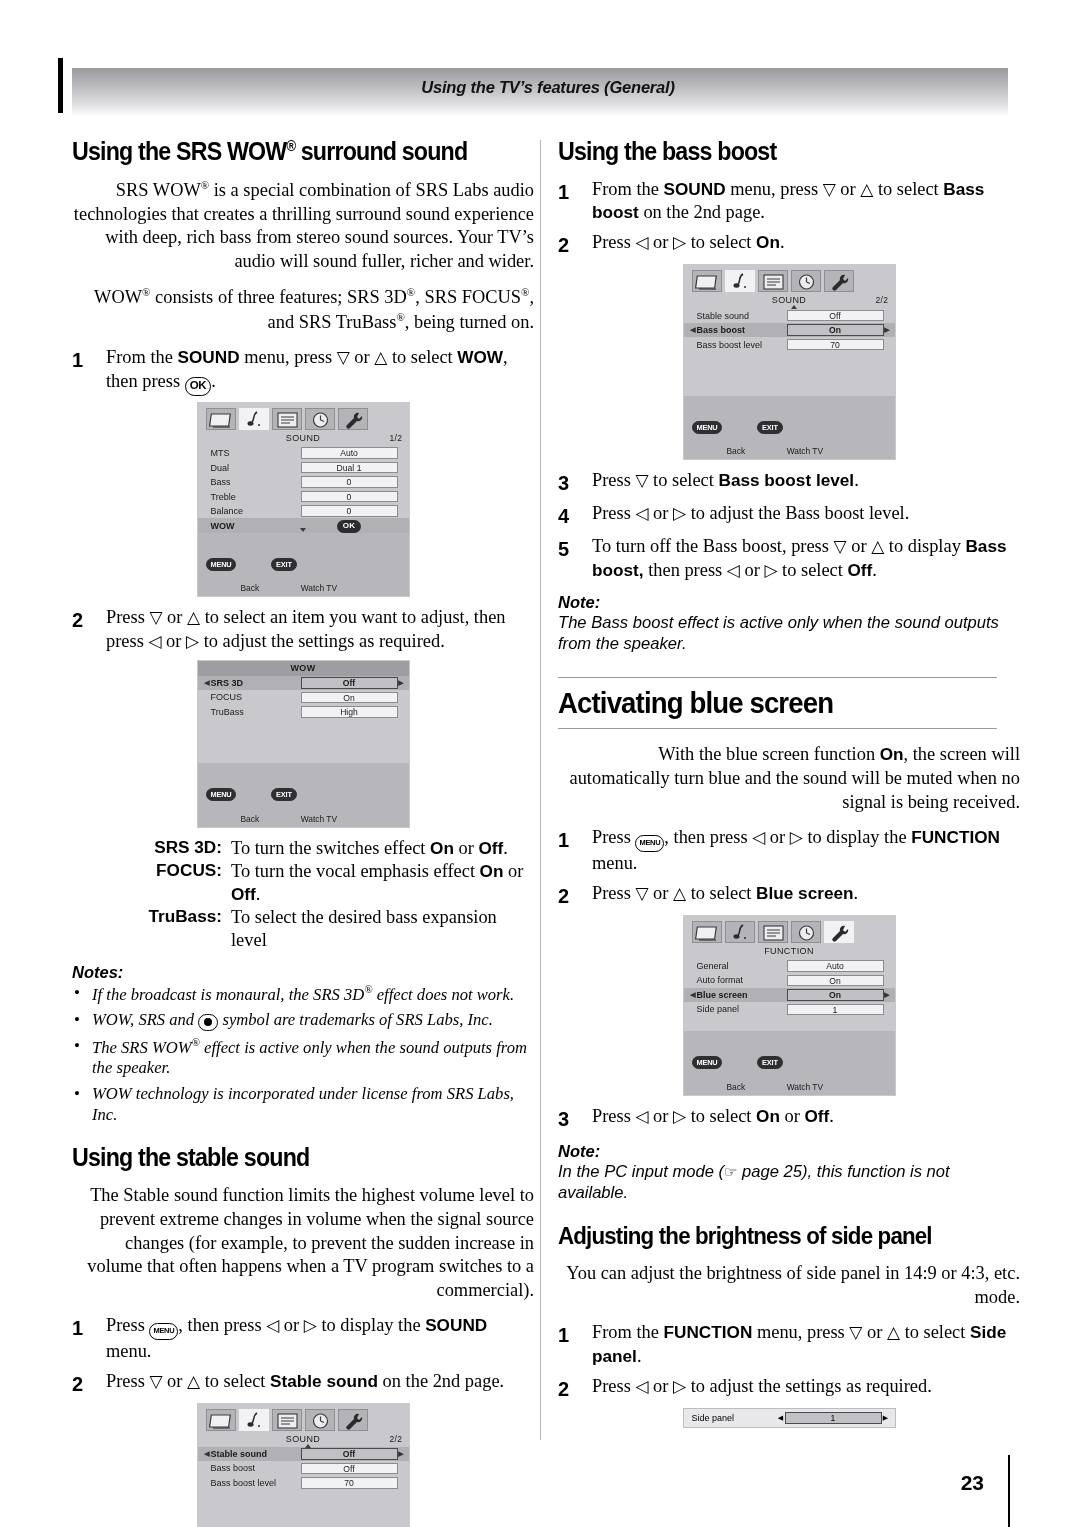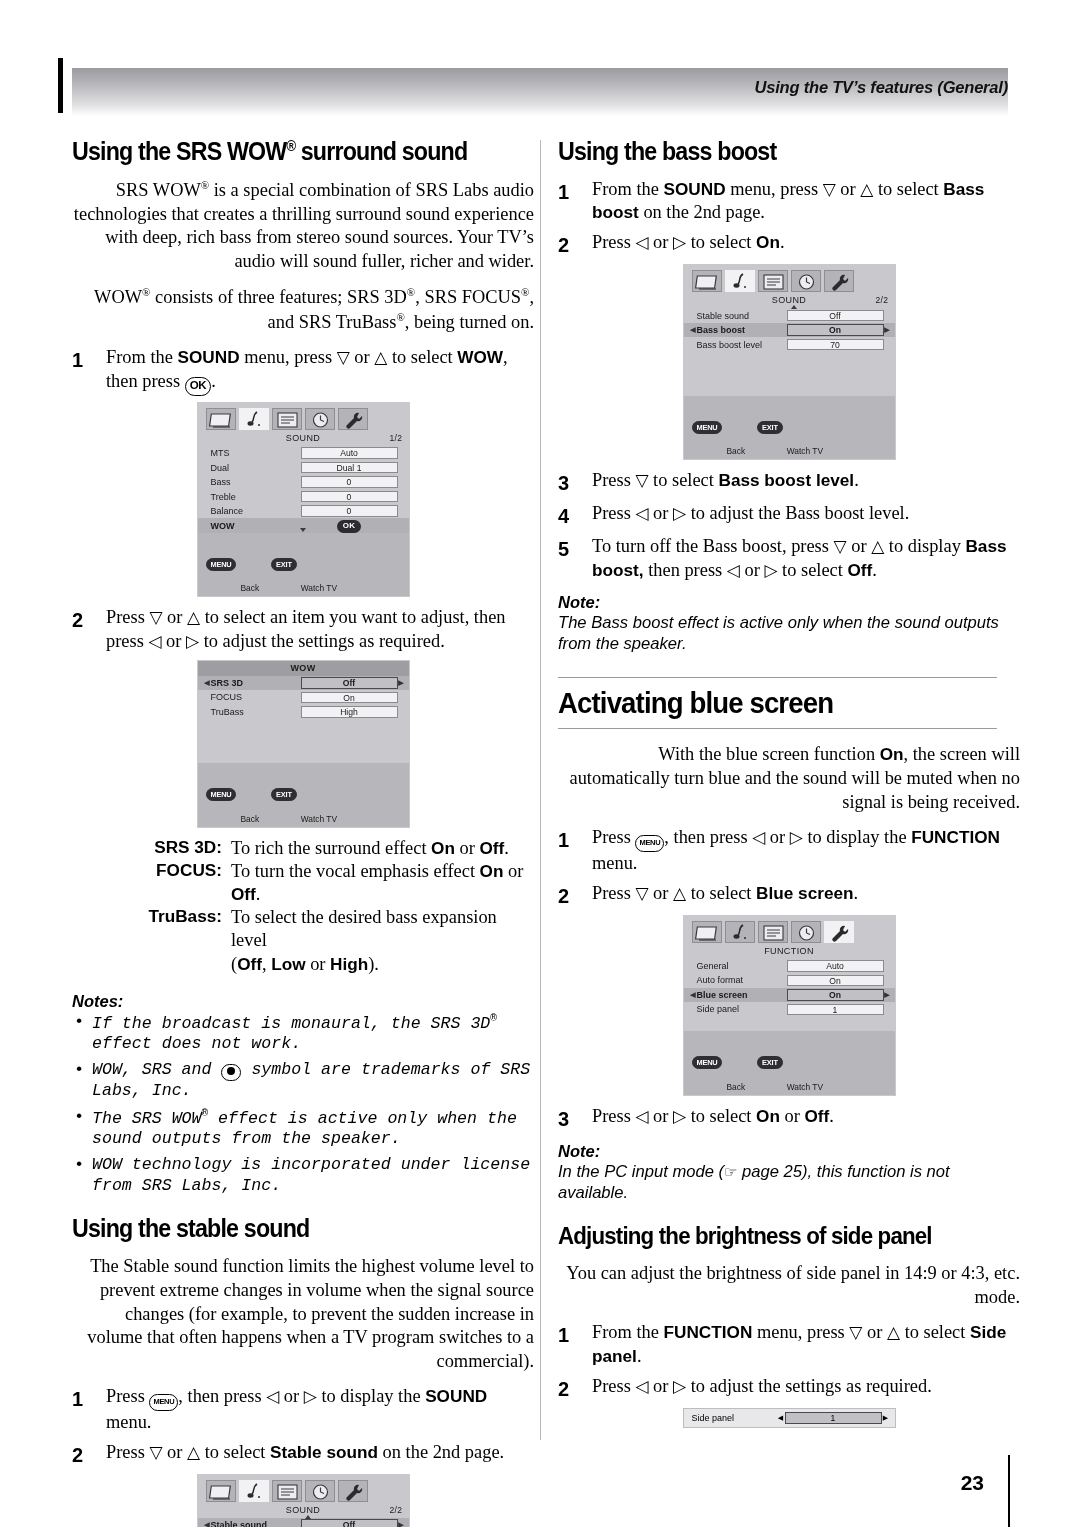--- a/index.html
+++ b/index.html
@@ -25,21 +25,21 @@
     background:#000;
   }
 
   
   .header-band {
     position:absolute; left:72px; top:68px; width:936px; height:48px;
     background:linear-gradient(to bottom, #9b9b9f 0%, #b8b8bc 35%, #e2e2e4 78%, #ffffff 100%);
   }
   .header-title {
     position:absolute; left:16px; right:0; top:10px;
-    text-align:right;
+    text-align:center;
     font-family:"Liberation Sans", sans-serif;
     font-weight:bold; font-style:italic;
     font-size:16.5px; letter-spacing:-0.2px;
     color:#111;
   }
 
   
   .col { position:absolute; top:138px; width:462px; }
   .col-left  { left:72px; }
   .col-right { left:558px; }
@@ -134,21 +134,21 @@
     padding:1px 5px 2px;
     line-height:1;
     font-size:12px;
     vertical-align:-1px;
   }
   .srs-sym i { display:inline-block; width:8px; height:8px; border-radius:50%; background:#000; }
 
   .hand { font-family:"DejaVu Sans", sans-serif; font-size:15px; }
 
   
-  .deflist { margin:2px 0 16px 44px; font-size:18.4px; line-height:1.26; }
+  .deflist { margin:2px 0 10px 44px; font-size:18.4px; line-height:1.26; }
   .defrow { display:flex; }
   .defrow .dt {
     font-family:"Liberation Sans", sans-serif;
     font-weight:bold;
     font-size:17.2px;
     flex:0 0 106px;
     text-align:right;
     padding-right:0px;
   }
   .defrow .dd { flex:1 1 auto; padding-left:9px; }
@@ -163,21 +163,21 @@
   }
   .note-body {
     font-family:"Liberation Sans", sans-serif;
     font-style:italic;
     font-size:16.6px;
     line-height:1.26;
     margin:0 0 3px 0;
   }
   ul.notes { margin:0; padding:0; list-style:none; }
   ul.notes li {
-    font-family:Liberation Mono, monospace;
+    font-family:Liberation Serif, serif;
     font-style:italic;
     font-size:16.6px;
     line-height:1.26;
     position:relative;
     padding-left:20px;
     margin-bottom:5px;
   }
   ul.notes li:before {
     content:"\2022";
     position:absolute; left:2px; top:-1px;
@@ -477,31 +477,30 @@
           <span class="ft">Back</span>
           <span class="pill dark">EXIT</span>
           <span class="ft">Watch TV</span>
         </div>
       </div>
     </div>
 
     <div class="deflist">
       <div class="defrow">
         <div class="dt"><span>SRS 3D</span><span>:</span></div>
-        <div class="dd"><span>To rich the surround effect </span><b class="sans">On</b><span> or </span><b class="sans">Off</b><span>.</span></div>
+        <div class="dd"><span>To turn the switches effect </span><b class="sans">On</b><span> or </span><b class="sans">Off</b><span>.</span></div>
       </div>
       <div class="defrow">
         <div class="dt"><span>FOCUS</span><span>:</span></div>
         <div class="dd"><span>To turn the vocal emphasis effect </span><b class="sans">On</b><span> or </span><b class="sans">Off</b><span>.</span></div>
       </div>
       <div class="defrow">
         <div class="dt"><span>TruBass</span><span>:</span></div>
         <div class="dd"><span>To select the desired bass expansion level</span></div>
       </div>
-      <div class="defcont"><span>(</span><b class="sans">Off</b><span>, </span><b class="sans">Low</b><span> or </span><b class="sans">High</b><span>).</span></div>
     </div>
 
     <div class="notes-title">Notes:</div>
     <ul class="notes">
       <li>If the broadcast is monaural, the SRS 3D<sup class="reg">®</sup> effect does not work.</li>
       <li>WOW, SRS and <span class="srs-sym"><i></i></span> symbol are trademarks of SRS Labs, Inc.</li>
       <li>The SRS WOW<sup class="reg">®</sup> effect is active only when the sound outputs from the speaker.</li>
       <li>WOW technology is incorporated under license from SRS Labs, Inc.</li>
     </ul>
 

